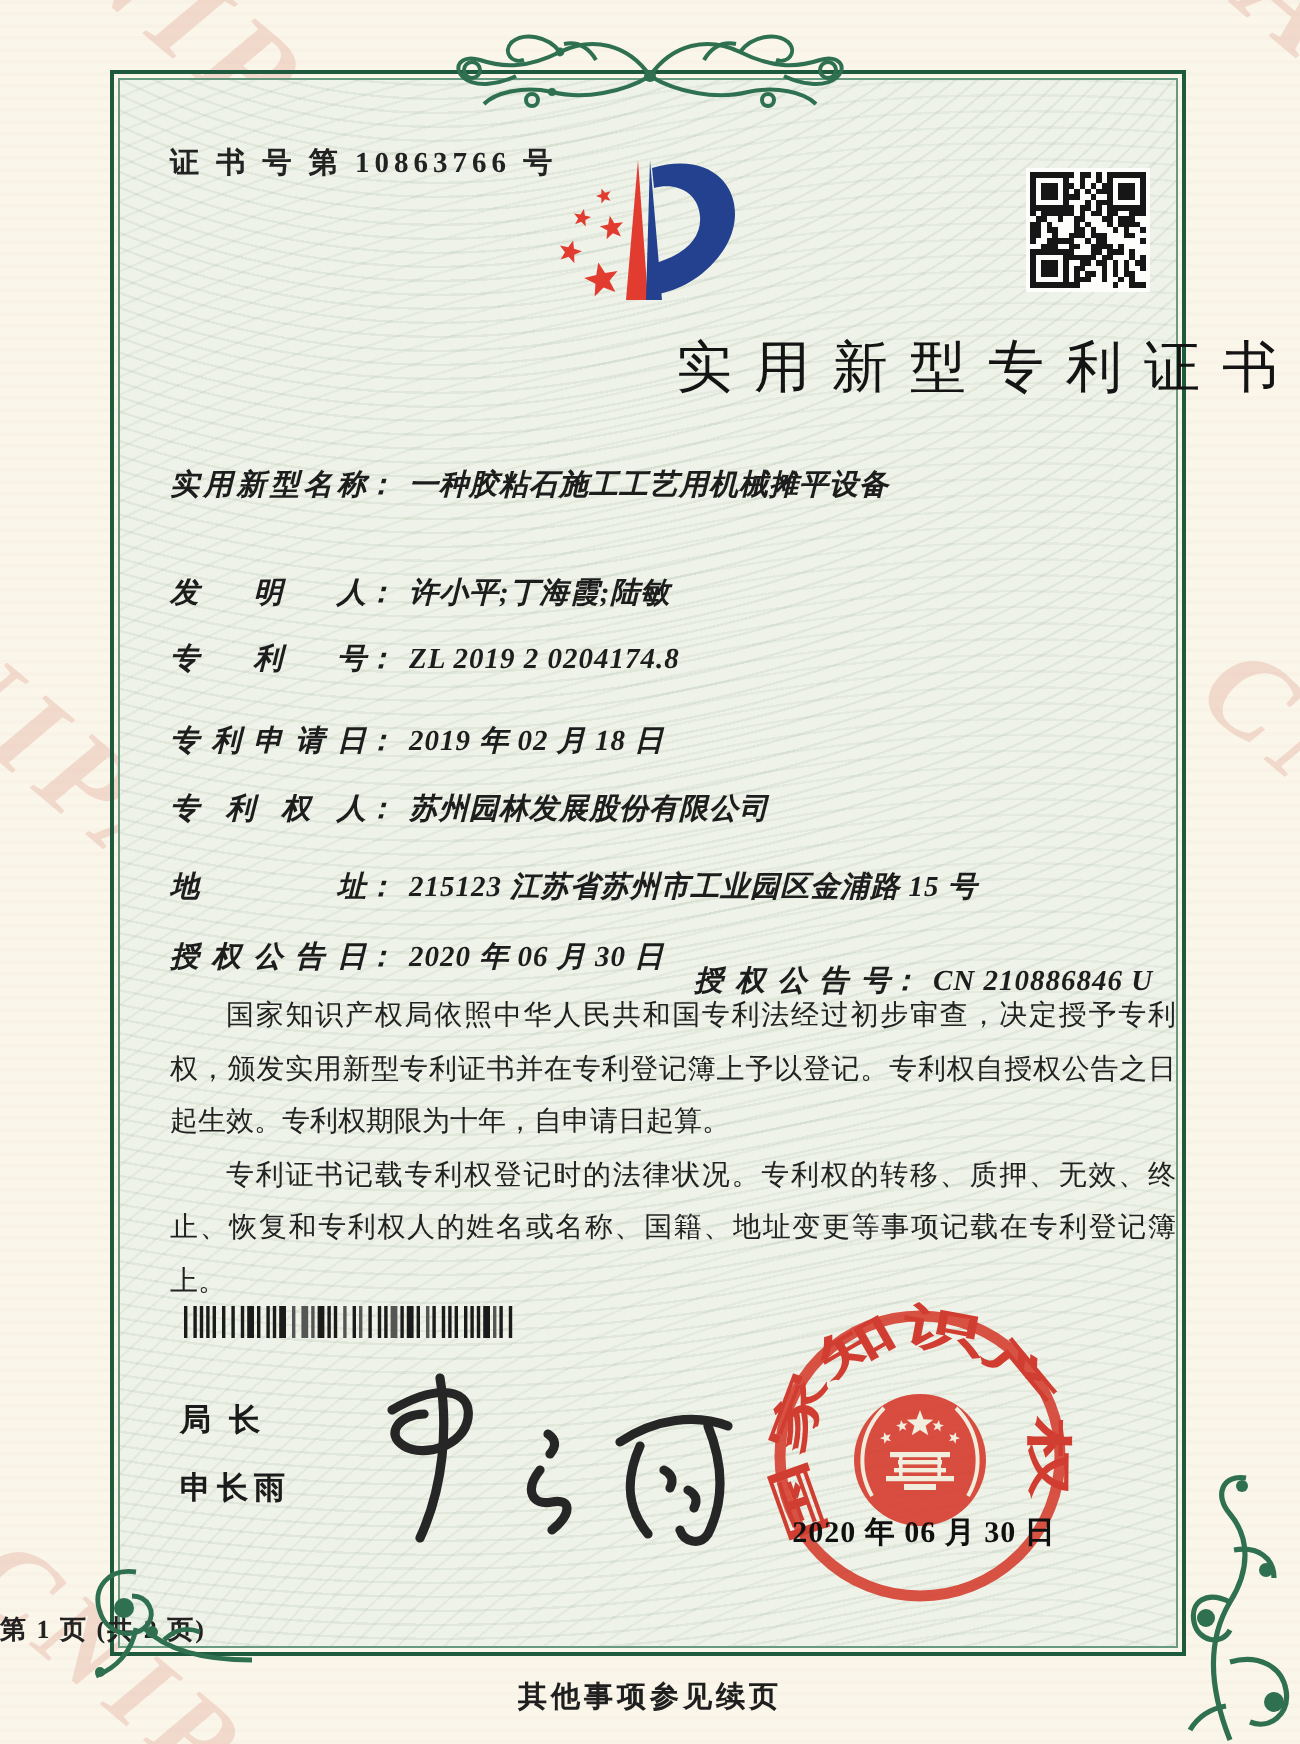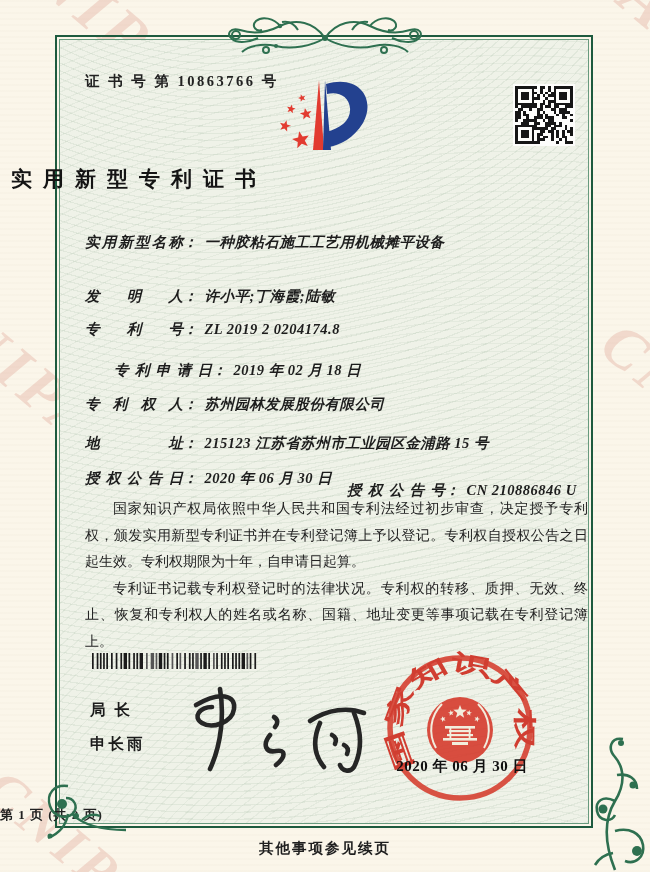--- a/index.html
+++ b/index.html
@@ -17,22 +17,22 @@
   .frame-inner{position:absolute;left:2px;top:2px;right:2px;bottom:2px;
     border:1px solid #679a7e;
     background-color:#eff2e8;
     background-image:
       repeating-radial-gradient(circle at 30% -40%, rgba(100,140,105,.10) 0 1.2px, transparent 1.2px 7px),
       repeating-radial-gradient(circle at 85% 140%, rgba(100,140,105,.08) 0 1.2px, transparent 1.2px 8px);}
   
   .content{position:absolute;z-index:3;left:0;top:0;width:650px;height:872px;}
   .cert-no{position:absolute;left:85px;top:72px;font-size:14.5px;font-weight:600;
     color:#222;letter-spacing:2.5px;}
-  .title{position:absolute;left:0;right:0;top:165px;text-align:left;
-    font-size:21px;font-weight:bold;color:#141414;letter-spacing:11px;text-indent:11px;}
+  .title{position:absolute;left:0;right:0;top:165px;text-align:right;
+    font-size:28px;font-weight:normal;color:#141414;letter-spacing:11px;text-indent:11px;}
   .row{position:absolute;left:85px;right:58px;font-size:14.5px;font-weight:600;
     color:#1d1d1d;white-space:nowrap;font-style:italic;}
   .lab{display:inline-block;width:98px;text-align:justify;text-align-last:justify;vertical-align:top;}
   .val{margin-left:7px;letter-spacing:.5px;}
   .grant-right{position:absolute;left:262px;top:12px;}
   .paras{position:absolute;left:85px;top:496px;width:503px;font-size:14px;
     font-weight:500;color:#222;line-height:26.5px;text-align:justify;}
   .paras p{margin:0;text-indent:2em;}
   .barcode{position:absolute;left:92px;top:653px;width:166px;height:16px;}
   .sig-title{position:absolute;left:90px;top:700px;font-size:15.5px;font-weight:600;
@@ -400,21 +400,21 @@
 
     <div class="row" style="top:233px;">
       <span class="lab">实用新型名称</span><span>：</span><span class="val">一种胶粘石施工工艺用机械摊平设备</span>
     </div>
     <div class="row" style="top:287px;">
       <span class="lab">发明人</span><span>：</span><span class="val">许小平;丁海霞;陆敏</span>
     </div>
     <div class="row" style="top:320px;">
       <span class="lab">专利号</span><span>：</span><span class="val">ZL 2019 2 0204174.8</span>
     </div>
-    <div class="row" style="top:361px;margin-left:29px;">
+    <div class="row" style="top:361px;">
       <span class="lab">专利申请日</span><span>：</span><span class="val">2019 年 02 月 18 日</span>
     </div>
     <div class="row" style="top:395px;">
       <span class="lab">专利权人</span><span>：</span><span class="val">苏州园林发展股份有限公司</span>
     </div>
     <div class="row" style="top:434px;">
       <span class="lab">地址</span><span>：</span><span class="val">215123 江苏省苏州市工业园区金浦路 15 号</span>
     </div>
     <div class="row" style="top:469px;">
       <span class="lab">授权公告日</span><span>：</span><span class="val">2020 年 06 月 30 日</span>

